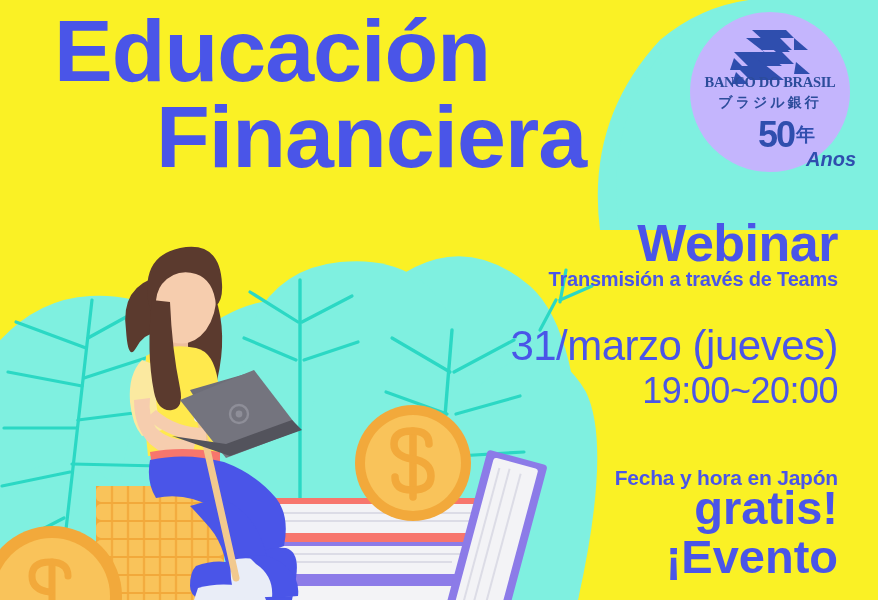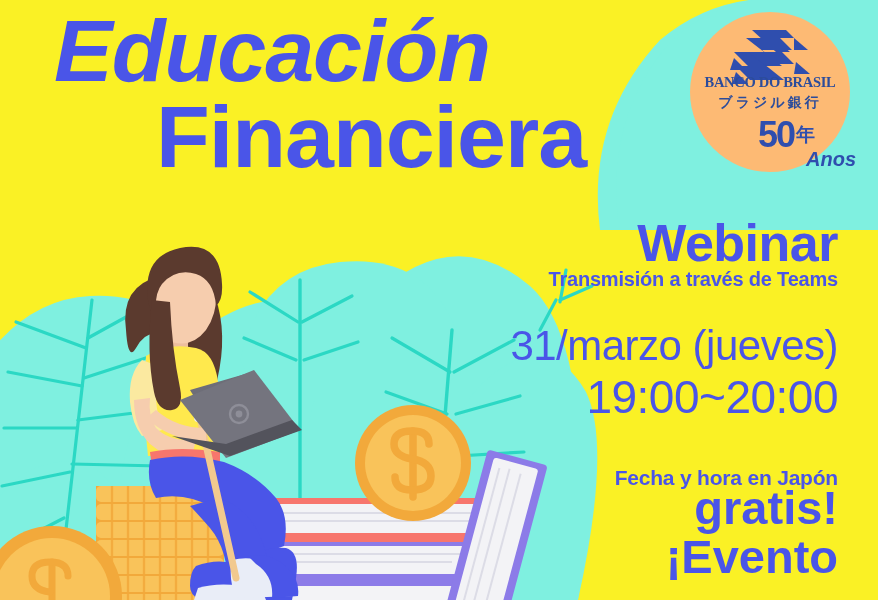--- a/index.html
+++ b/index.html
@@ -13,48 +13,48 @@
 
   
   .txt{position:absolute;color:#4A55E8;white-space:nowrap;}
 
   #title{
     left:44px;top:8px;width:660px;
     font-size:88px;line-height:0.98;font-weight:700;
     letter-spacing:-1px;color:#4A55E8;
     white-space:normal;
   }
-  #title .l1{display:block;text-align:left;padding-left:10px;font-style:italic;}
+  #title .l1{display:block;text-align:left;padding-left:10px;}
   #title .l2{display:block;text-align:left;padding-left:112px;}
 
   #webinar{
     right:40px;top:213px;font-size:52px;font-weight:700;letter-spacing:-0.5px;
   }
   #transmision{
     right:40px;top:268px;font-size:20px;font-weight:600;letter-spacing:-0.2px;
   }
   #dateline{
     right:40px;top:322px;font-size:42px;font-weight:400;letter-spacing:-0.5px;
   }
   #timeline{
-    right:40px;top:370px;font-size:46px;font-weight:400;letter-spacing:-0.5px;
+    right:40px;top:370px;font-size:36px;font-weight:400;letter-spacing:-0.5px;
   }
   #fechahora{
     right:40px;top:422px;font-size:21px;font-weight:600;letter-spacing:-0.2px;margin-top:44px;
   }
   #freeevent{
     right:40px;top:484px;font-size:47px;font-weight:700;line-height:1.04;
     text-align:right;white-space:normal;width:320px;
   }
   #freeevent span{display:block;}
 
   
   #logo-badge{
     position:absolute;left:690px;top:12px;width:160px;height:160px;
-    border-radius:50%;background:#fdba74;
+    border-radius:50%;background:#c4b5fd;
   }
   #logo-inner{position:absolute;left:0;top:0;width:160px;height:160px;}
   .bb-wordmark{
     position:absolute;left:0;top:62px;width:160px;text-align:center;
     font-size:14.5px;font-weight:700;color:#2C4C9B;letter-spacing:-0.3px;
     font-family:"Liberation Serif","DejaVu Serif",serif;
   }
   .bb-jp{
     position:absolute;left:0;top:82px;width:160px;text-align:center;
     font-size:14px;font-weight:600;color:#2C4C9B;letter-spacing:3px;

